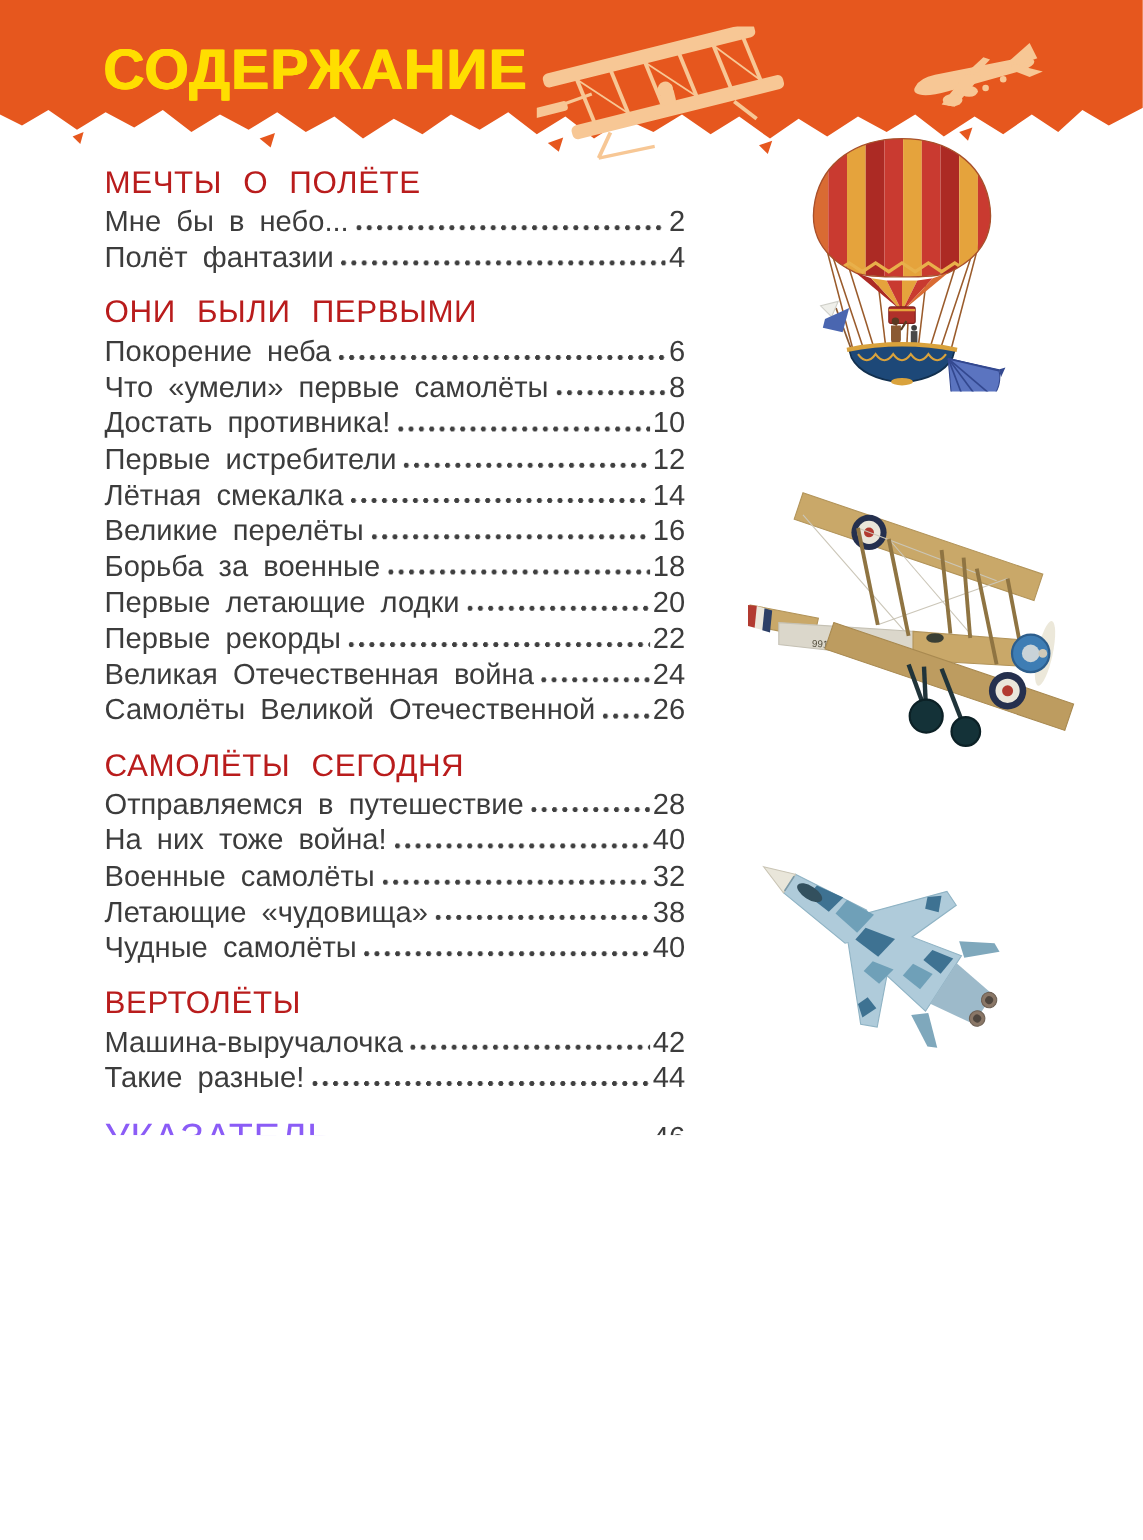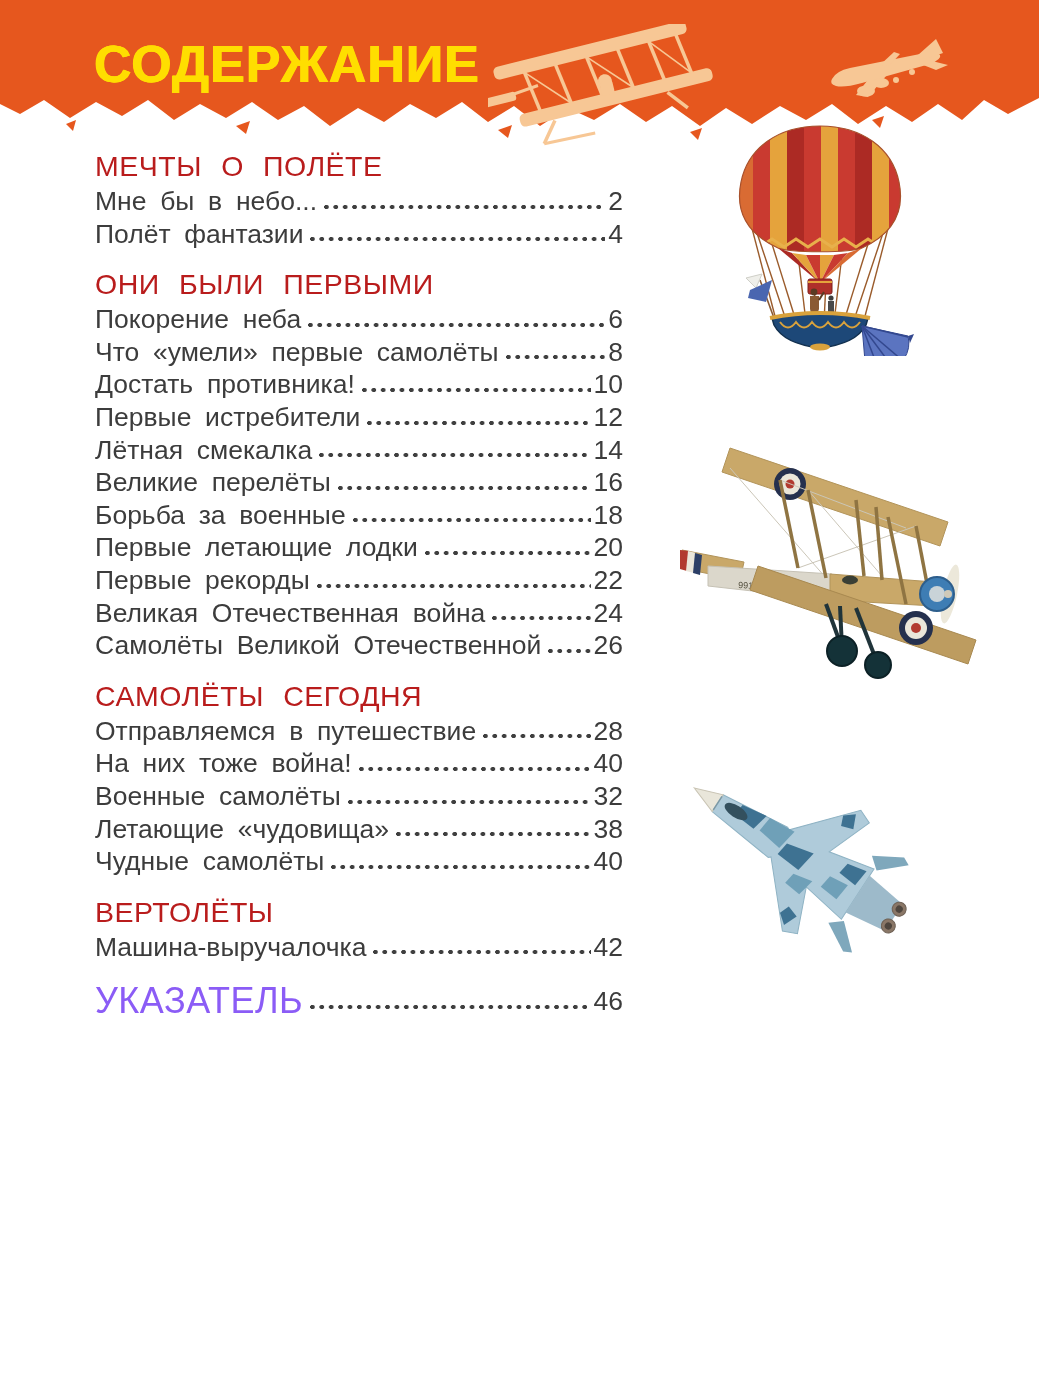--- a/index.html
+++ b/index.html
@@ -185,20 +185,25 @@
       <span class="p">40</span>
     </div>
       </section>
       <section class="sec">
         <h2 class="sec-h">ВЕРТОЛЁТЫ</h2>
         <div class="row">
       <span class="t">Машина-выручалочка</span>
       <span class="leader"></span>
       <span class="p">42</span>
     </div>
+        <div class="row">
+      <span class="t">Такие разные!</span>
+      <span class="leader"></span>
+      <span class="p">44</span>
+    </div>
       </section>
       <div class="row idx">
       <span class="t">УКАЗАТЕЛЬ</span>
       <span class="leader"></span>
       <span class="p">46</span>
     </div>
     </main>
 
   <svg class="fig" style="left:710px;top:122px;" width="222" height="234" viewBox="0 0 222 234">
     <defs>

